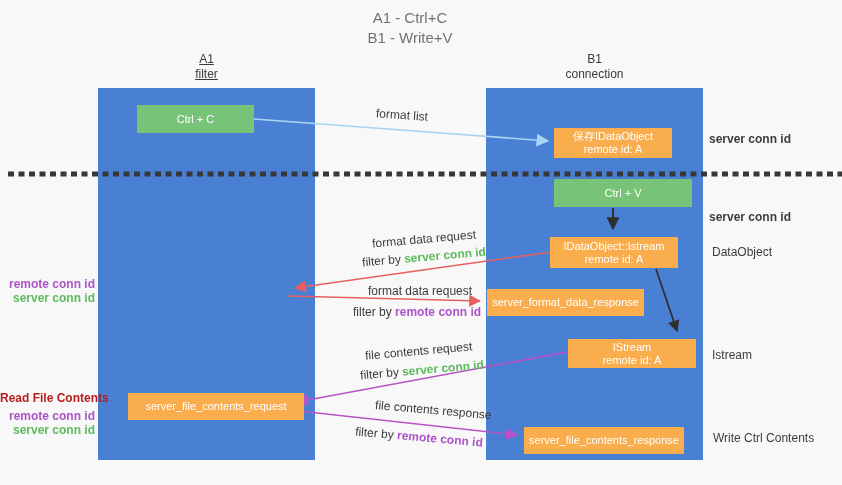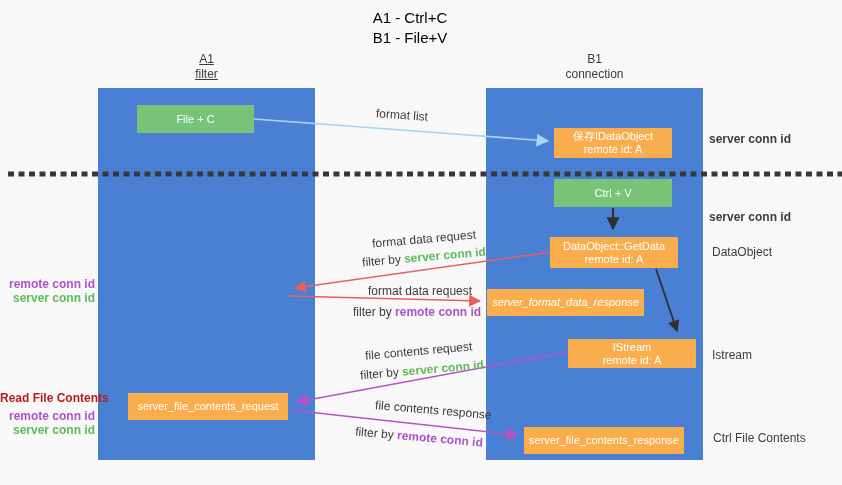--- a/index.html
+++ b/index.html
@@ -1,19 +1,19 @@
 <!DOCTYPE html>
 <html><head>
 <meta charset="utf-8">
 <style>
   html,body{margin:0;padding:0;}
   body{font-family:"Liberation Sans", sans-serif; background:#f8f8f8;}
   #canvas{position:relative;width:842px;height:485px;background:#f8f8f8;overflow:hidden;}
 
-  .title{position:absolute;top:8px;left:0;width:820px;text-align:center;color:#000000;
+  .title{position:absolute;top:8px;left:0;width:820px;text-align:center;color:#737373;
          font-size:15px;line-height:20px;}
   .col-header{position:absolute;top:52px;width:217px;text-align:center;color:#3a3a3a;
               font-size:12px;line-height:15px;}
   .lifeline{position:absolute;top:88px;width:217px;height:372px;background:#4a80d4;}
 
   svg.overlay{position:absolute;left:0;top:0;}
 
   .box{position:absolute;display:flex;flex-direction:column;align-items:center;justify-content:center;
        color:#ffffff;font-size:11px;line-height:13px;white-space:nowrap;text-align:center;}
   .box.orange{background:#f9ad4c;}
@@ -29,21 +29,21 @@
   .side-label{position:absolute;font-size:12px;color:#3c3c3c;white-space:nowrap;}
   .left-stack{position:absolute;left:0;width:95px;text-align:right;font-size:12px;line-height:14px;white-space:nowrap;}
 </style>
 </head>
 <body>
 
 <div id="canvas">
 
   <div class="title">
     <div>A1 - Ctrl+C</div>
-    <div>B1 - File+V</div>
+    <div>B1 - Write+V</div>
   </div>
 
   <div class="col-header" style="left:98px;text-decoration:underline;">
     <div>A1</div>
     <div>filter</div>
   </div>
   <div class="col-header" style="left:486px;">
     <div>B1</div>
     <div>connection</div>
   </div>
@@ -78,48 +78,48 @@
     <line x1="288" y1="296" x2="480" y2="301" stroke="#e7605f" stroke-width="1.6" marker-end="url(#ah-red)"></line>
 
     <line x1="656" y1="269" x2="677" y2="331" stroke="#2f2f2f" stroke-width="1.8" marker-end="url(#ah-black)"></line>
 
     <line x1="567" y1="352" x2="297" y2="402" stroke="#ba52c5" stroke-width="1.6" marker-end="url(#ah-magenta)"></line>
 
     <line x1="290" y1="410" x2="517" y2="435" stroke="#ba52c5" stroke-width="1.6" marker-end="url(#ah-magenta)"></line>
   </svg>
 
   <div class="box green" style="left:137px;top:105px;width:117px;height:28px;">
-    <span>File + C</span>
+    <span>Ctrl + C</span>
   </div>
 
   <div class="box orange" style="left:554px;top:128px;width:118px;height:30px;">
     <span>保存IDataObject</span>
     <span>remote id: A</span>
   </div>
 
-  <div class="box green" style="left:554px;top:179px;width:118px;height:28px;">
+  <div class="box green" style="left:554px;top:179px;width:138px;height:28px;">
     <span>Ctrl + V</span>
   </div>
 
   <div class="box orange" style="left:550px;top:237px;width:128px;height:31px;">
-    <span>DataObject::GetData</span>
+    <span>IDataObject::Istream</span>
     <span>remote id: A</span>
   </div>
 
 
-  <div class="box orange" style="left:487px;top:289px;width:157px;height:27px;font-style:italic;">
+  <div class="box orange" style="left:487px;top:289px;width:157px;height:27px;">
     <span>server_format_data_response</span>
   </div>
 
   <div class="box orange" style="left:568px;top:339px;width:128px;height:29px;">
     <span>IStream</span>
     <span>remote id: A</span>
   </div>
 
-  <div class="box orange" style="left:128px;top:393px;width:160px;height:27px;">
+  <div class="box orange" style="left:128px;top:393px;width:176px;height:27px;">
     <span>server_file_contents_request</span>
   </div>
 
   <div class="box orange" style="left:524px;top:427px;width:160px;height:27px;text-align:right;">
     <span>server_file_contents_response</span>
   </div>
 
   <div class="alabel rot-p4" style="left:376px;top:108px;">format list</div>
 
   <div class="alabel rot-m5" style="left:372px;top:232px;">format data request</div>
@@ -143,21 +143,21 @@
   <div class="alabel rot-p5" style="left:375px;top:403px;">file contents response</div>
   <div class="alabel rot-p5" style="left:355px;top:430px;">
     <span>filter by</span>
     <span class="purple-t">remote conn id</span>
   </div>
 
   <div class="side-label green-t" style="left:709px;top:132px;">server conn id</div>
   <div class="side-label green-t" style="left:709px;top:210px;">server conn id</div>
   <div class="side-label" style="left:712px;top:245px;">DataObject</div>
   <div class="side-label" style="left:712px;top:348px;">Istream</div>
-  <div class="side-label" style="left:713px;top:431px;">Ctrl File Contents</div>
+  <div class="side-label" style="left:713px;top:431px;">Write Ctrl Contents</div>
 
   <div class="left-stack" style="top:277px;">
     <div class="purple-t">remote conn id</div>
     <div class="green-t">server conn id</div>
   </div>
   <div class="left-stack" style="top:391px;color:#b91c1c;font-weight:bold;">
     <div>Read File Contents</div>
   </div>
   <div class="left-stack" style="top:409px;">
     <div class="purple-t">remote conn id</div>

